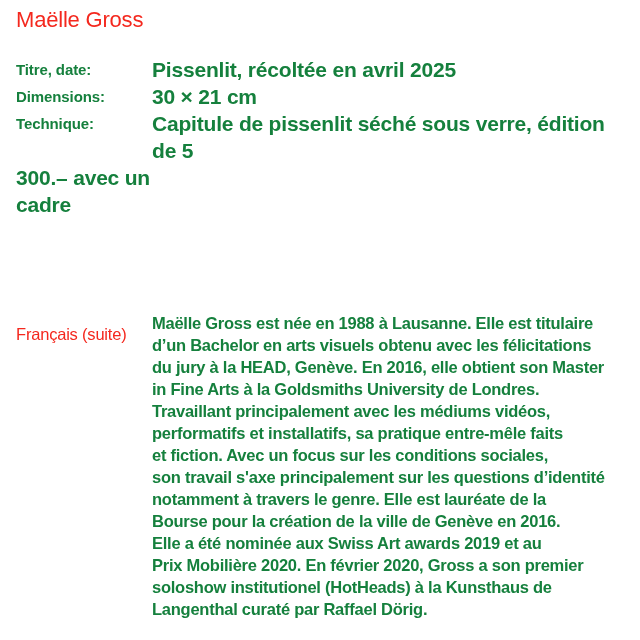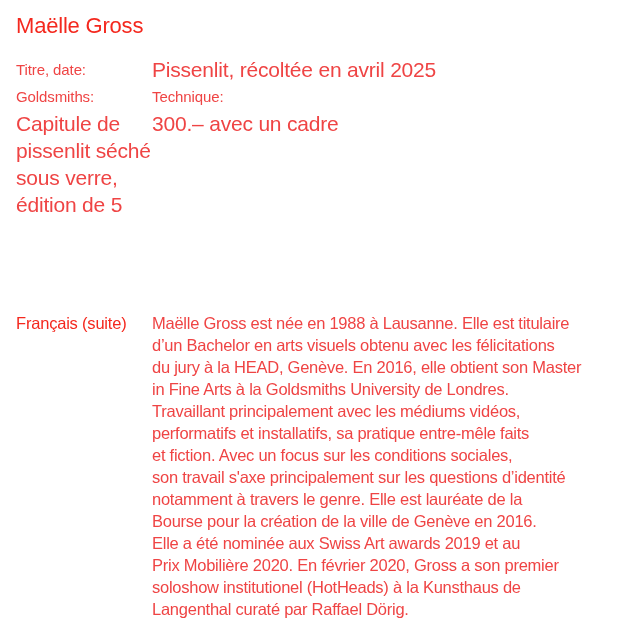--- a/index.html
+++ b/index.html
@@ -9,26 +9,26 @@
   body {
     width: 640px;
     height: 640px;
     position: relative;
     background: #ffffff;
     overflow: hidden;
     font-family: "Liberation Sans", "DejaVu Sans", sans-serif;
     -webkit-font-smoothing: antialiased;
   }
   .red    { color: #f4281e; }
-  .blue   { color: #ef4444; }
+  .blue   { color: #15803d; font-weight: bold; }
 
   .artist-name {
     position: absolute;
     left: 16px;
-    top: 13px;
+    top: 7px;
     font-size: 22px;
     line-height: 26px;
     letter-spacing: -0.2px;
     font-weight: 400;
   }
 
   .info-grid {
     position: absolute;
     left: 16px;
     top: 56px;
@@ -50,38 +50,40 @@
     position: absolute;
     left: 16px;
     top: 312px;
     display: grid;
     grid-template-columns: 136px 496px;
   }
   .bio-label {
     font-size: 16.5px;
     line-height: 22px;
     letter-spacing: -0.2px;
+    margin-top: 11px;
   }
   .bio-text {
     font-size: 16.5px;
     line-height: 22px;
     letter-spacing: -0.25px;
     white-space: pre-line;
   }
 </style>
 </head>
 <body>
 
 <div class="artist-name red">Maëlle Gross</div>
 
 <div class="info-grid">
   <div class="info-label blue">Titre, date:</div>
   <div class="info-value blue">Pissenlit, récoltée en avril 2025</div>
 
-  <div class="info-label blue">Goldsmiths:</div>
+  <div class="info-label blue">Dimensions:</div>
+  <div class="info-value blue">30 × 21 cm</div>
 
   <div class="info-label blue">Technique:</div>
   <div class="info-value blue">Capitule de pissenlit séché sous verre, édition de 5</div>
 
   <div class="info-value blue">300.– avec un cadre</div>
 </div>
 
 <div class="bio-grid">
   <div class="bio-label red">Français (suite)</div>
   <div class="bio-text blue">Maëlle Gross est née en 1988 à Lausanne. Elle est titulaire

